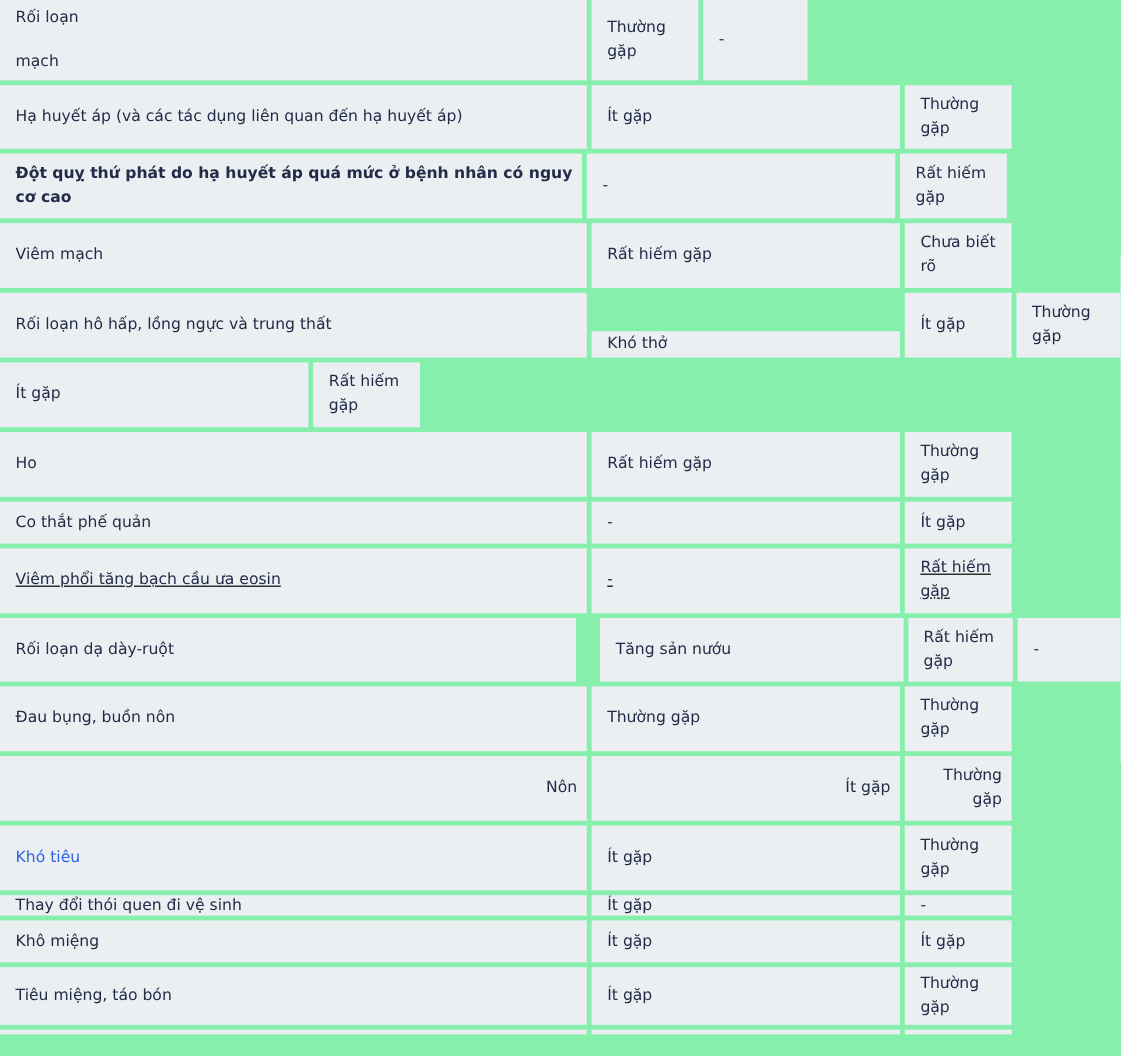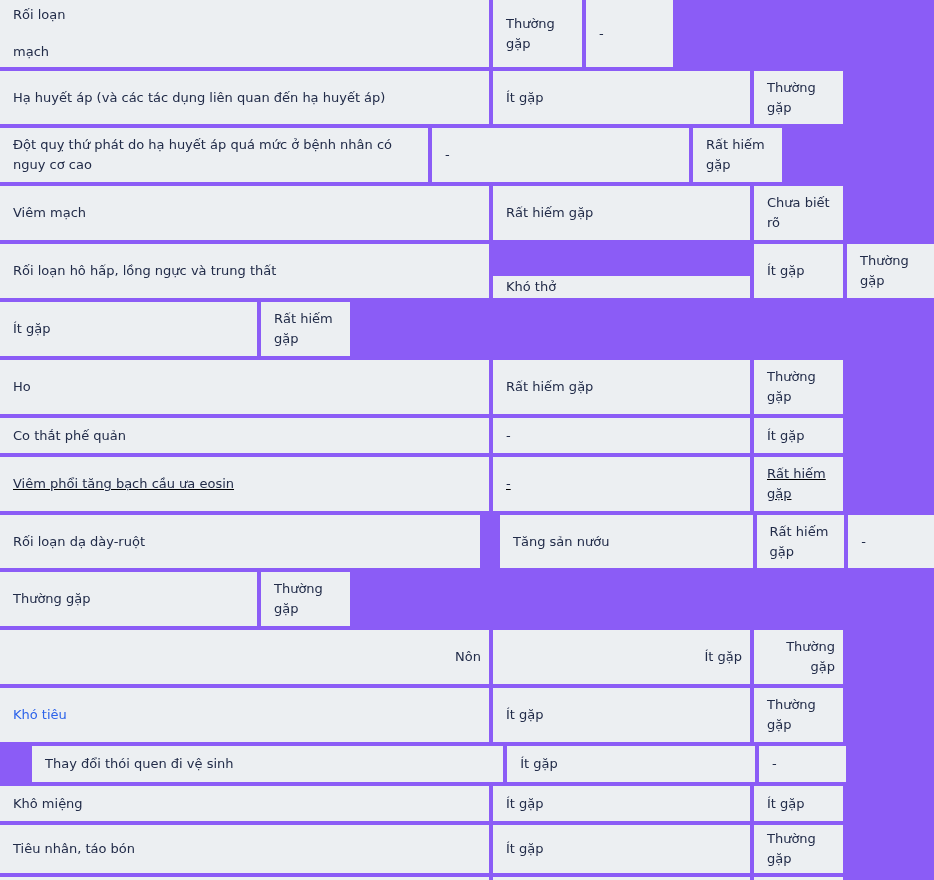--- a/index.html
+++ b/index.html
@@ -6,21 +6,21 @@
     margin: 0;
     padding: 0;
     background: #ffffff;
     font-family: "DejaVu Sans", "Liberation Sans", sans-serif;
   }
   .page {
     position: relative;
     width: 934px;
     height: 880px;
     overflow: hidden;
-    background: #8b5cf6;
+    background: #86efac;
   }
   .adr-table {
     display: flex;
     flex-direction: column;
   }
   .row {
     display: flex;
     flex: 0 0 auto;
     margin-bottom: 4px;
   }
@@ -70,21 +70,21 @@
         </div>
         <div class="cell" style="width: 257px;">
           <div class="para">Ít gặp</div>
         </div>
         <div class="cell" style="width: 89px;">
           <div class="para">Thường gặp</div>
         </div>
         <div class="cell empty" style="width: 87px;"></div>
       </div>
       <div class="row" style="height: 54px;">
-        <div class="cell" style="width: 428px;">
+        <div class="cell" style="width: 485px; font-weight: bold;">
           <div class="para">Đột quỵ thứ phát do hạ huyết áp quá mức ở bệnh nhân có nguy cơ cao</div>
         </div>
         <div class="cell" style="width: 257px;">
           <div class="para">-</div>
         </div>
         <div class="cell" style="width: 89px;">
           <div class="para">Rất hiếm gặp</div>
         </div>
         <div class="cell empty" style="width: 87px;"></div>
       </div>
@@ -167,20 +167,23 @@
           <div class="para">Tăng sản nướu</div>
         </div>
         <div class="cell" style="width: 89px;">
           <div class="para">Rất hiếm gặp</div>
         </div>
         <div class="cell" style="width: 87px;">
           <div class="para">-</div>
         </div>
       </div>
       <div class="row" style="height: 54px;">
+        <div class="cell" style="width: 489px;">
+          <div class="para">Đau bụng, buồn nôn</div>
+        </div>
         <div class="cell" style="width: 257px;">
           <div class="para">Thường gặp</div>
         </div>
         <div class="cell" style="width: 89px;">
           <div class="para">Thường gặp</div>
         </div>
         <div class="cell empty" style="width: 87px;"></div>
       </div>
       <div class="row" style="height: 54px; text-align: right;">
         <div class="cell" style="width: 489px;">
@@ -199,21 +202,21 @@
           <div class="para"><span class="link">Khó tiêu</span></div>
         </div>
         <div class="cell" style="width: 257px;">
           <div class="para">Ít gặp</div>
         </div>
         <div class="cell" style="width: 89px;">
           <div class="para">Thường gặp</div>
         </div>
         <div class="cell empty" style="width: 87px;"></div>
       </div>
-      <div class="row" style="height: 36px; padding-left: 32px;">
+      <div class="row" style="height: 17px;">
         <div class="cell" style="width: 489px;">
           <div class="para">Thay đổi thói quen đi vệ sinh</div>
         </div>
         <div class="cell" style="width: 257px;">
           <div class="para">Ít gặp</div>
         </div>
         <div class="cell" style="width: 89px;">
           <div class="para">-</div>
         </div>
         <div class="cell empty" style="width: 87px;"></div>
@@ -225,21 +228,21 @@
         <div class="cell" style="width: 257px;">
           <div class="para">Ít gặp</div>
         </div>
         <div class="cell" style="width: 89px;">
           <div class="para">Ít gặp</div>
         </div>
         <div class="cell empty" style="width: 87px;"></div>
       </div>
       <div class="row" style="height: 48px;">
         <div class="cell" style="width: 489px;">
-          <div class="para">Tiêu nhân, táo bón</div>
+          <div class="para">Tiêu miệng, táo bón</div>
         </div>
         <div class="cell" style="width: 257px;">
           <div class="para">Ít gặp</div>
         </div>
         <div class="cell" style="width: 89px;">
           <div class="para">Thường gặp</div>
         </div>
         <div class="cell empty" style="width: 87px;"></div>
       </div>
       <div class="row partial" style="height: 4px;">

